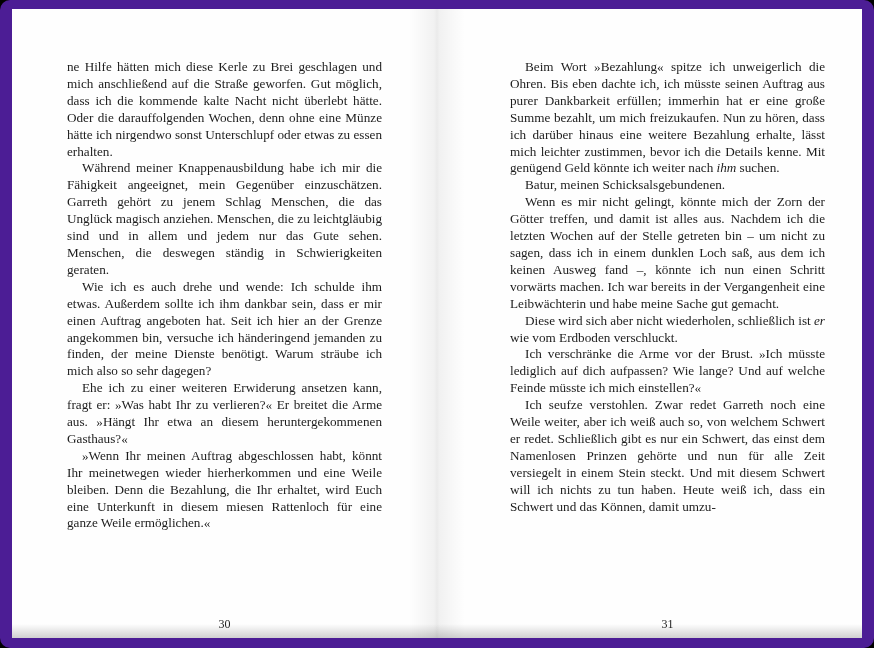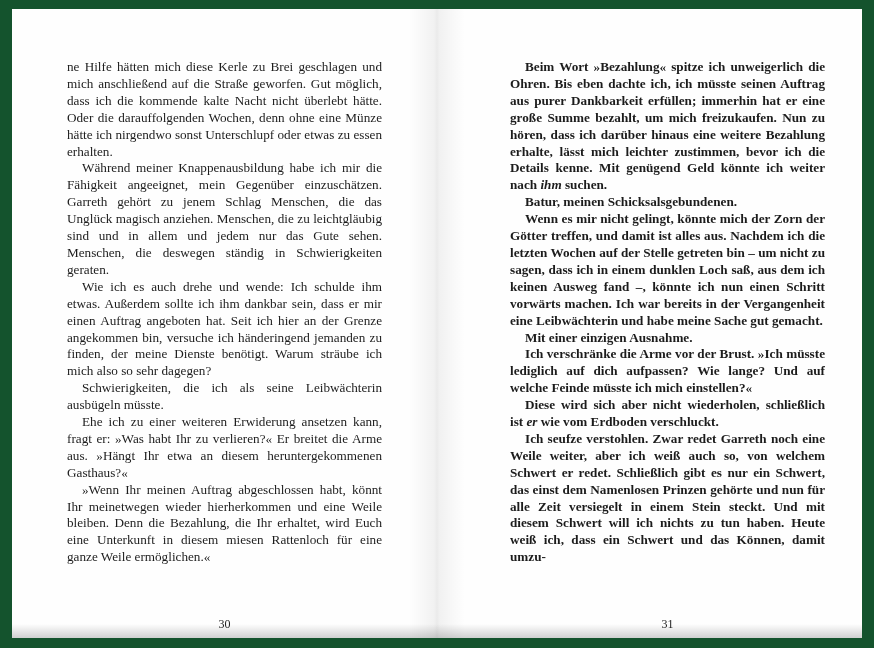--- a/index.html
+++ b/index.html
@@ -10,21 +10,22 @@
     width: 874px;
     height: 648px;
     background: #000;
     position: relative;
     overflow: hidden;
     font-family: "Liberation Serif", "DejaVu Serif", serif;
   }
   .frame {
     position: absolute;
     inset: 0;
-    background: #14532d;
+    background: #4c1d95;
+    border-radius: 10px;
   }
   .spread {
     position: absolute;
     left: 12px;
     right: 12px;
     top: 9px;
     bottom: 10px;
     background: #fefefe;
   }
   
@@ -67,21 +68,21 @@
     top: 50px;
     width: 315px;
     color: #1c1c1c;
     font-size: 13.2px;
     line-height: 16.9px;
     text-align: justify;
     hyphens: auto;
     -webkit-hyphens: auto;
   }
   .page-left  .page-text { left: 55px; }
-  .page-right .page-text { left: 73px; font-weight: bold; }
+  .page-right .page-text { left: 73px; }
 
   .page-text p {
     margin: 0;
     padding: 0;
   }
   .page-text p.indent {
     text-indent: 15px;
   }
   .page-text p.no-indent {
     text-indent: 0;
@@ -101,35 +102,33 @@
 <body>
 
 <div class="frame">
   <div class="spread">
 
     <div class="page page-left">
       <div class="page-text">
           <p class="no-indent">ne Hilfe hätten mich diese Kerle zu Brei geschlagen und mich anschließend auf die Straße geworfen. Gut möglich, dass ich die kommende kalte Nacht nicht überlebt hätte. Oder die darauffolgenden Wochen, denn ohne eine Münze hätte ich nirgendwo sonst Unterschlupf oder etwas zu essen erhalten.</p>
           <p class="indent">Während meiner Knappenausbildung habe ich mir die Fähigkeit angeeignet, mein Gegenüber einzuschätzen. Garreth gehört zu jenem Schlag Menschen, die das Unglück magisch anziehen. Menschen, die zu leichtgläubig sind und in allem und jedem nur das Gute sehen. Menschen, die deswegen ständig in Schwierigkeiten geraten.</p>
           <p class="indent">Wie ich es auch drehe und wende: Ich schulde ihm etwas. Außerdem sollte ich ihm dankbar sein, dass er mir einen Auftrag angeboten hat. Seit ich hier an der Grenze angekommen bin, versuche ich händeringend jemanden zu finden, der meine Dienste benötigt. Warum sträube ich mich also so sehr dagegen?</p>
-          <p class="indent">Schwierigkeiten, die ich als seine Leibwächterin ausbügeln müsste.</p>
           <p class="indent">Ehe ich zu einer weiteren Erwiderung ansetzen kann, fragt er: »Was habt Ihr zu verlieren?« Er breitet die Arme aus. »Hängt Ihr etwa an diesem heruntergekommenen Gasthaus?«</p>
           <p class="indent">»Wenn Ihr meinen Auftrag abgeschlossen habt, könnt Ihr meinetwegen wieder hierherkommen und eine Weile bleiben. Denn die Bezahlung, die Ihr erhaltet, wird Euch eine Unterkunft in diesem miesen Rattenloch für eine ganze Weile ermöglichen.«</p>
         </div>
       <div class="page-number">30</div>
     </div>
 
     <div class="page page-right">
       <div class="page-text">
           <p class="indent">Beim Wort »Bezahlung« spitze ich unweigerlich die Ohren. Bis eben dachte ich, ich müsste seinen Auftrag aus purer Dankbarkeit erfüllen; immerhin hat er eine große Summe bezahlt, um mich freizukaufen. Nun zu hören, dass ich darüber hinaus eine weitere Bezahlung erhalte, lässt mich leichter zustimmen, bevor ich die Details kenne. Mit genügend Geld könnte ich weiter nach <i>ihm</i> suchen.</p>
           <p class="indent">Batur, meinen Schicksalsgebundenen.</p>
           <p class="indent">Wenn es mir nicht gelingt, könnte mich der Zorn der Götter treffen, und damit ist alles aus. Nachdem ich die letzten Wochen auf der Stelle getreten bin – um nicht zu sagen, dass ich in einem dunklen Loch saß, aus dem ich keinen Ausweg fand –, könnte ich nun einen Schritt vorwärts machen. Ich war bereits in der Vergangenheit eine Leibwächterin und habe meine Sache gut gemacht.</p>
-          <p class="indent">Mit einer einzigen Ausnahme.</p>
+          <p class="indent">Diese wird sich aber nicht wiederholen, schließlich ist <i>er</i> wie vom Erdboden verschluckt.</p>
           <p class="indent">Ich verschränke die Arme vor der Brust. »Ich müsste lediglich auf dich aufpassen? Wie lange? Und auf welche Feinde müsste ich mich einstellen?«</p>
-          <p class="indent">Diese wird sich aber nicht wiederholen, schließlich ist <i>er</i> wie vom Erdboden verschluckt.</p>
           <p class="indent">Ich seufze verstohlen. Zwar redet Garreth noch eine Weile weiter, aber ich weiß auch so, von welchem Schwert er redet. Schließlich gibt es nur ein Schwert, das einst dem Namenlosen Prinzen gehörte und nun für alle Zeit versiegelt in einem Stein steckt. Und mit diesem Schwert will ich nichts zu tun haben. Heute weiß ich, dass ein Schwert und das Können, damit umzu-</p>
         </div>
       <div class="page-number">31</div>
     </div>
 
     <div class="gutter"></div>
     <div class="bottom-shadow"></div>
   </div>
 </div>
 

